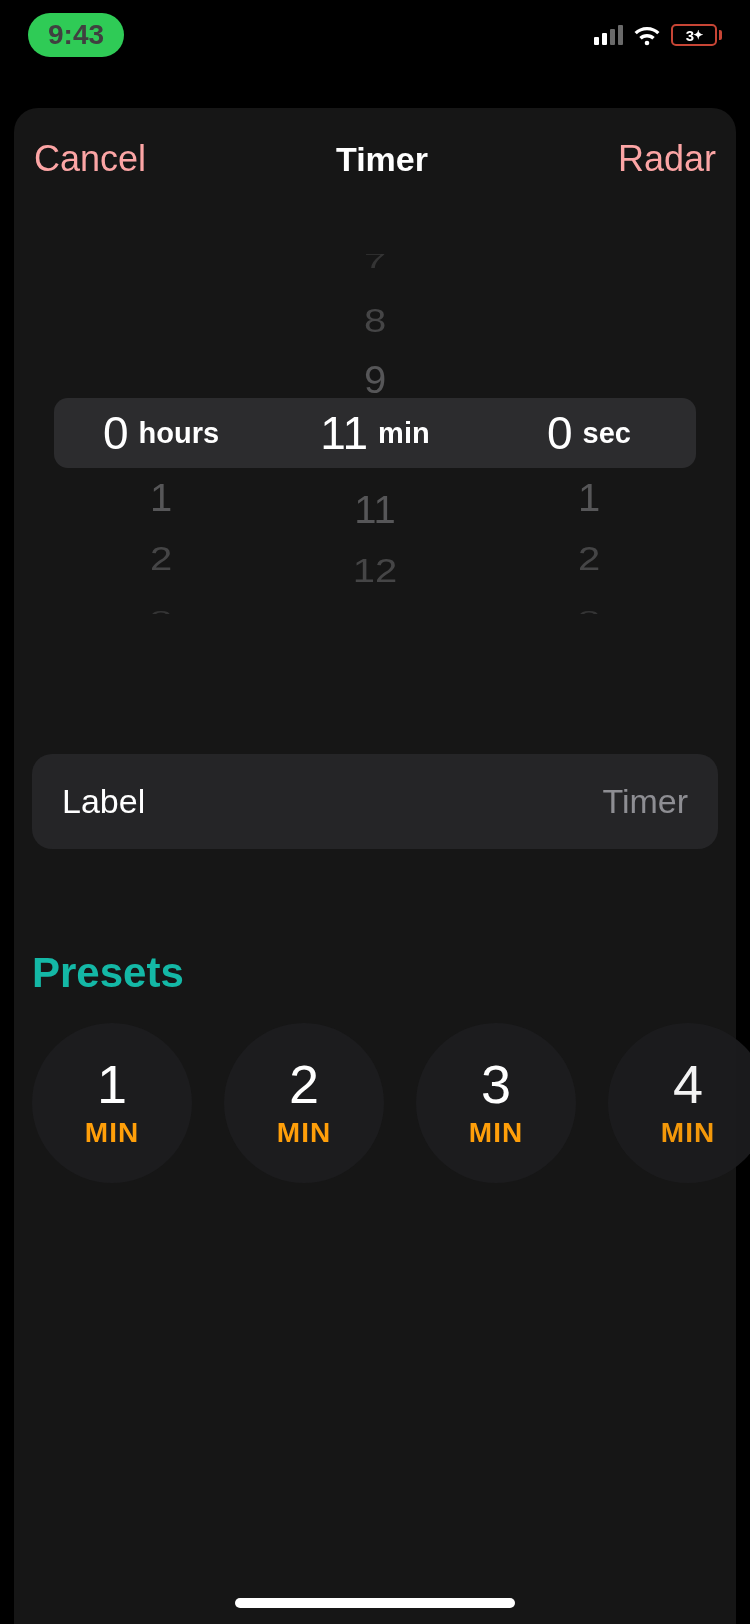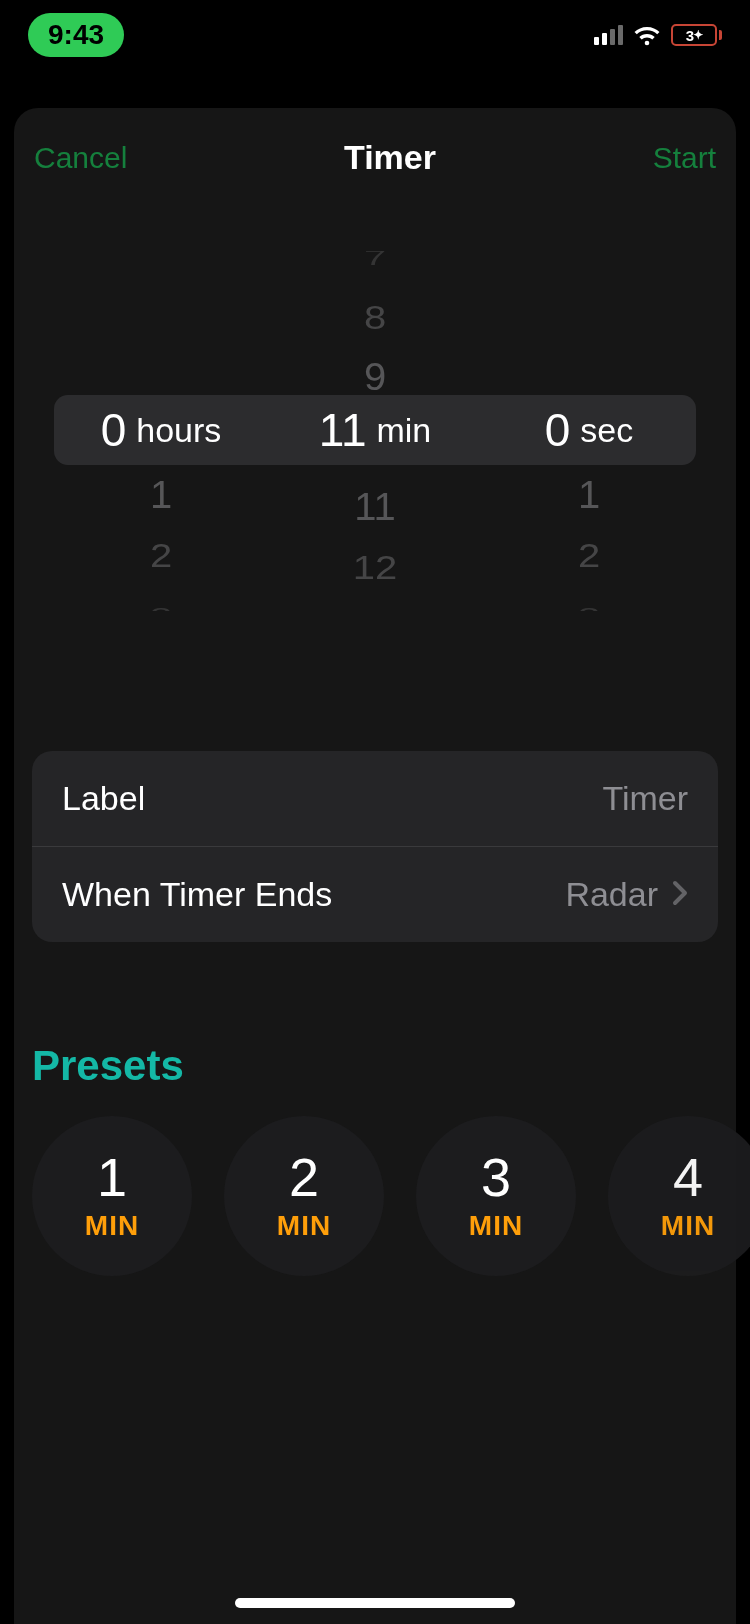--- a/index.html
+++ b/index.html
@@ -2,54 +2,54 @@
 <html><head>
 <meta charset="utf-8">
 <style>
   * { box-sizing: border-box; margin: 0; padding: 0; }
   html, body { width: 750px; height: 1624px; background: #000; font-family: -apple-system, "Helvetica Neue", Arial, sans-serif; color: #fff; overflow: hidden; }
   .screen { width: 750px; height: 1624px; position: relative; }
 
   
   .status-bar { height: 70px; display: flex; align-items: center; justify-content: space-between; padding: 0 28px; }
   .status-left { display: flex; align-items: center; }
-  .time-pill { background: #2fcb56; color: #000000; font-weight: 600; font-size: 28px; padding: 6px 20px; border-radius: 26px; }
+  .time-pill { background: #2fcb56; color: #404040; font-weight: 600; font-size: 28px; padding: 6px 20px; border-radius: 26px; }
   .status-right { display: flex; align-items: center; gap: 10px; }
   .signal { display: flex; align-items: flex-end; gap: 3px; }
   .signal .bar { width: 5px; background: #6a6a6a; border-radius: 1px; }
   .signal .bar.on { background: #fff; }
   .b1{height:8px}.b2{height:12px}.b3{height:16px}.b4{height:20px}
   .wifi-icon svg { display:block; }
   .battery { display: flex; align-items: center; gap: 2px; }
   .battery-body { width: 46px; height: 22px; border: 2px solid #c74535; border-radius: 5px; position: relative; display:flex; align-items:center; justify-content:center; }
   .battery-cap { width: 3px; height: 10px; background: #c74535; border-radius: 0 2px 2px 0; }
   .battery-text { font-size: 15px; color: #fff; font-weight: 600; letter-spacing: -1px; display:flex; align-items:center; }
   .bolt { font-size: 12px; }
 
   
   .sheet { position: absolute; top: 108px; left: 14px; right: 14px; bottom: 0; background: #161616; border-radius: 24px 24px 0 0; padding-top: 20px; }
   .nav { display: flex; align-items: center; justify-content: space-between; padding: 10px 20px 24px 20px; }
-  .nav-btn { font-size: 30px; color: #15803d; background: none; border: none; cursor: pointer; }
+  .nav-btn { font-size: 36px; color: #fca5a5; background: none; border: none; cursor: pointer; }
   .nav-title { font-size: 34px; font-weight: 600; color: #fff; }
 
   
   .picker { position: relative; height: 460px; margin: 0 40px 40px 40px; }
   .picker-columns { display: flex; height: 360px; margin-top: 50px; position: relative; }
   .picker-col { flex: 1; position: relative; overflow: hidden; height: 360px; }
   .picker-strip { position: absolute; left: 0; right: 0; display:flex; flex-direction:column; align-items:center; }
   .picker-item { height: 60px; display: flex; align-items: center; justify-content: center; font-size: 40px; color: #6c6c6e; }
   .picker-item.sel { height: 70px; }
   .picker-item.far  { transform: scaleY(0.55); opacity: 0.35; }
   .picker-item.near { transform: scaleY(0.85); opacity: 0.55; }
   .picker-item.adj  { transform: scaleY(0.95); opacity: 0.75; }
   .sel-row { position: absolute; left: 0; right: 0; top: 144px; height: 70px; background: #2c2c2e; border-radius: 14px; z-index: 1; pointer-events:none; }
   .sel-row-content { position: absolute; left:0; right:0; top:144px; height:70px; display:flex; z-index:3; pointer-events:none; }
   .sel-cell { flex:1; display:flex; align-items:center; justify-content:center; gap:10px; }
   .sel-num { font-size: 46px; font-weight: 400; color:#fff; font-variant-numeric: tabular-nums; }
-  .sel-unit { font-size: 34px; font-weight:400; color:#fff; }
+  .sel-unit { font-size: 29px; font-weight:700; color:#fff; }
   .picker-strip { z-index: 2; }
 
   
   .settings-group { margin: 20px 18px 8px 18px; background: #252527; border-radius: 20px; overflow:hidden; }
   .settings-row { display:flex; align-items:center; justify-content:space-between; padding: 28px 30px; }
   .settings-row + .settings-row { border-top: 1px solid #3a3a3c; }
   .row-label { font-size: 34px; color: #fff; }
   .row-value { font-size: 34px; color: #8e8e93; }
   .row-right { display:flex; align-items:center; gap: 14px; }
   .chevron { color:#636366; }
@@ -101,21 +101,21 @@
         <div class="battery-cap"></div>
       </div>
     </div>
   </div>
 
   <div class="sheet">
 
     <div class="nav">
       <button class="nav-btn">Cancel</button>
       <div class="nav-title">Timer</div>
-      <button class="nav-btn">Start</button>
+      <button class="nav-btn">Radar</button>
     </div>
 
     <div class="picker">
       <div class="sel-row"></div>
       <div class="picker-columns">
 
         <div class="picker-col">
           <div class="picker-strip" style="top:144px;">
             <div class="picker-item sel" style="opacity:0;"></div>
             <div class="picker-item adj">1</div>
@@ -160,31 +160,20 @@
           <span class="sel-unit">sec</span>
         </div>
       </div>
     </div>
 
     <div class="settings-group">
       <div class="settings-row">
         <span class="row-label">Label</span>
         <input class="label-input" placeholder="Timer" style="">
       </div>
-      <div class="settings-row">
-        <span class="row-label">When Timer Ends</span>
-        <div class="row-right">
-          <span class="row-value">Radar</span>
-          <span class="chevron">
-            <svg width="16" height="26" viewBox="0 0 16 26">
-                <path d="M3 3l10 10L3 23" stroke="#636366" stroke-width="4" fill="none" stroke-linecap="round" stroke-linejoin="round"></path>
-              </svg>
-          </span>
-        </div>
-      </div>
     </div>
 
     <div class="presets-section">
       <div class="presets-title">Presets</div>
       <div class="presets-row">
         <button class="preset">
           <span class="preset-num">1</span>
           <span class="preset-unit">MIN</span>
         </button>
         <button class="preset">

